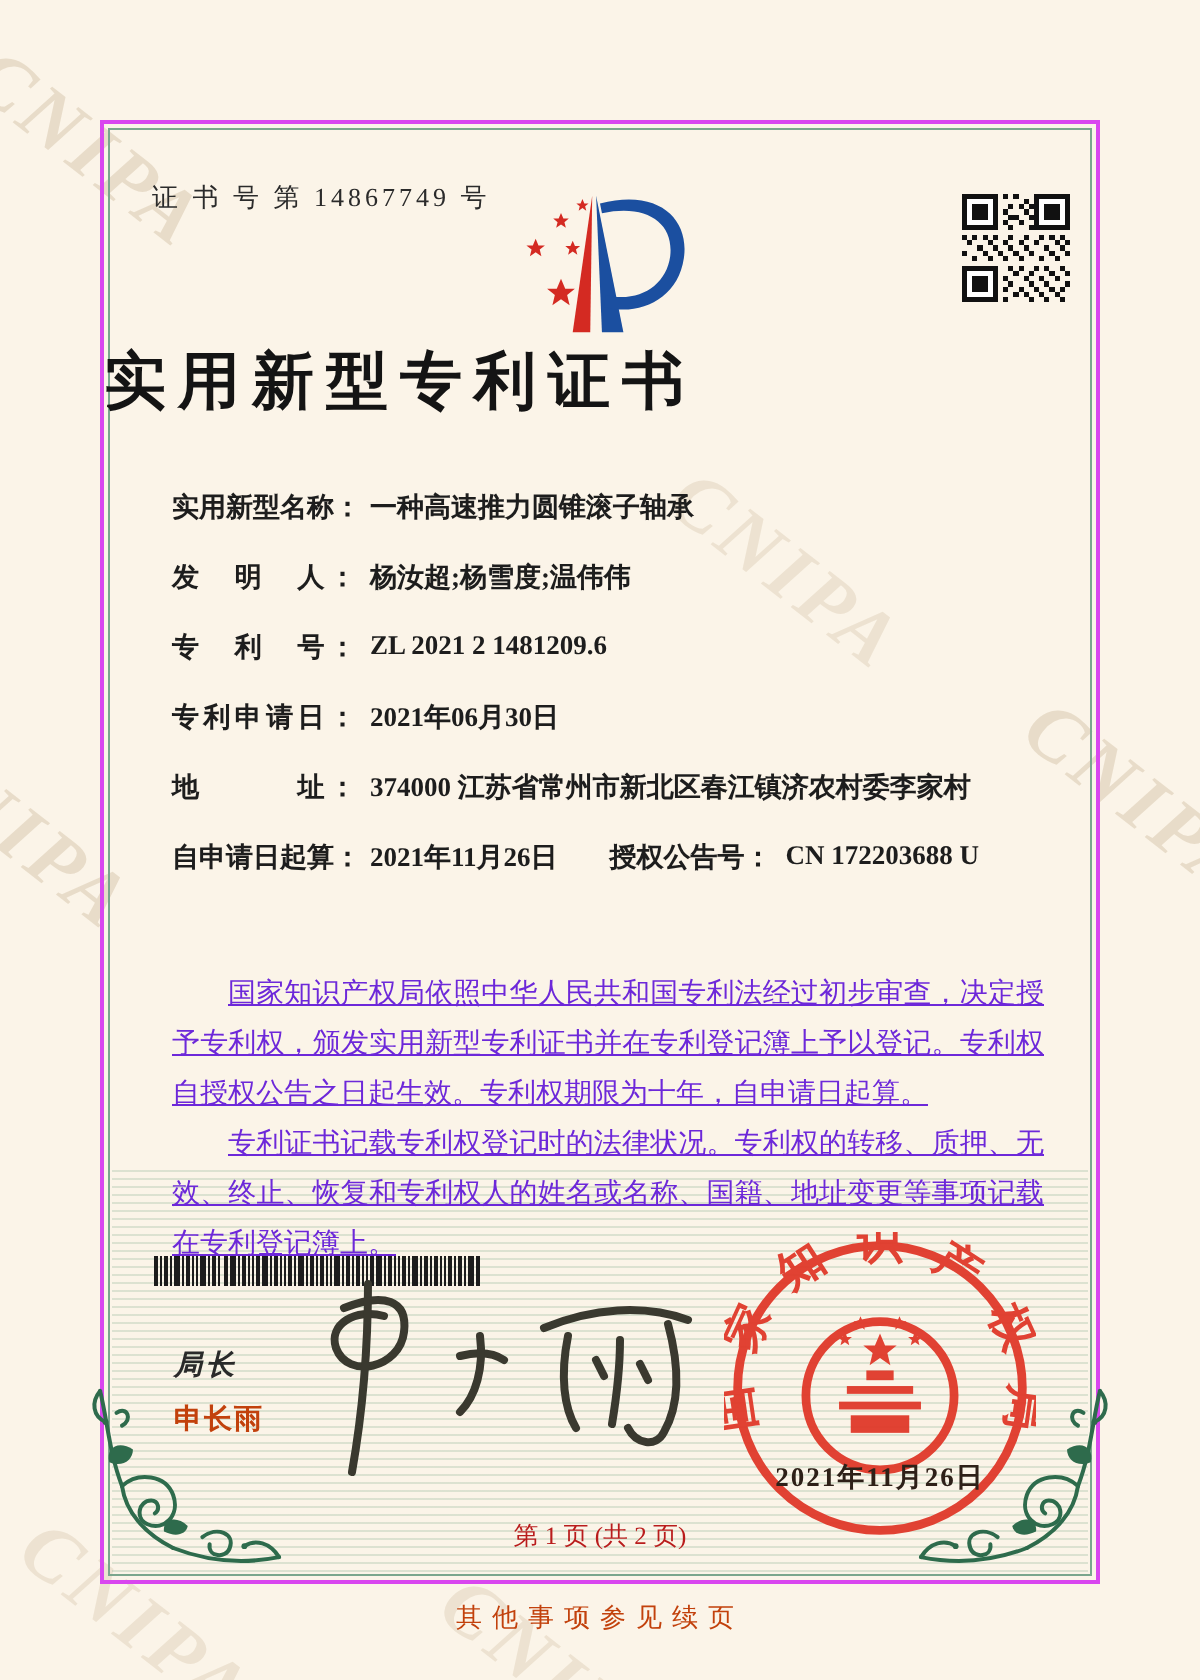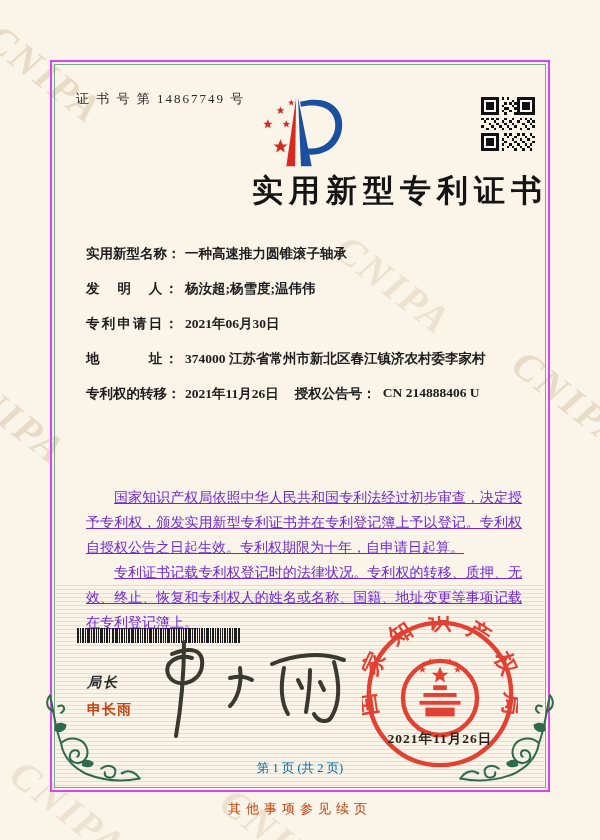--- a/index.html
+++ b/index.html
@@ -23,44 +23,44 @@
   }
   .frame-inner{position:absolute;inset:2px;border:1px solid #7aa68d;}
   .guilloche{
     position:absolute;left:4px;right:4px;top:520px;bottom:4px;
     background:repeating-linear-gradient(0deg,rgba(110,160,125,.22) 0 1px,rgba(110,160,125,0) 1px 4px);
   }
   .cert-no{position:absolute;left:24px;top:28px;font-size:13px;letter-spacing:2px;color:#2b2b2b;}
   .logo{position:absolute;left:198px;top:32px;width:100px;height:78px;}
   .qr{position:absolute;left:429px;top:35px;width:54px;height:54px;}
   .title{
-    position:absolute;left:0;right:0;top:108px;text-align:right;
+    position:absolute;left:0;right:0;top:108px;text-align:left;
     font-size:31px;font-weight:bold;letter-spacing:6px;color:#141414;
   }
   .fields{position:absolute;left:34px;top:183px;right:18px;}
   .frow{display:flex;height:35px;align-items:flex-start;font-size:13.5px;color:#1d1d1d;}
   .flabel{
     display:inline-block;width:92px;flex:none;white-space:nowrap;
     text-align:justify;text-align-last:justify;text-justify:inter-character;
     font-weight:600;
   }
   .fvalue{margin-left:7px;white-space:nowrap;font-weight:bold;}
-  .flabel2{margin-left:16px;font-weight:600;white-space:nowrap;}
+  .flabel2{margin-left:26px;font-weight:600;white-space:nowrap;}
   .paras{position:absolute;left:34px;right:26px;top:424px;}
   .paras p{margin:0;text-indent:2em;font-size:14px;line-height:1.78;text-align:justify;color:#6d28d9;text-decoration:underline;}
   .barcode{position:absolute;left:25px;top:566px;width:165px;height:15px;}
   .sig-title{position:absolute;left:35px;top:612px;font-size:14px;font-weight:bold;font-family:"Liberation Sans","DejaVu Sans",sans-serif;color:#2a2a2a;letter-spacing:2px;font-style:italic;}
   .sig-name{position:absolute;left:35px;top:639px;font-size:14px;font-weight:bold;font-family:"Liberation Sans","DejaVu Sans",sans-serif;color:#c2410c;letter-spacing:1px;}
   .sig-script{position:absolute;left:92px;top:578px;width:210px;height:100px;z-index:3;}
   .seal{position:absolute;left:310px;top:554px;width:156px;height:156px;z-index:4;opacity:.93;}
   .seal-date{
     position:absolute;left:300px;top:668px;width:176px;text-align:center;
     font-size:13.5px;font-weight:bold;color:#2e2018;z-index:5;letter-spacing:1px;
   }
-  .page-info{position:absolute;left:0;right:0;top:698px;text-align:center;font-size:12.5px;color:#0369a1;}
+  .page-info{position:absolute;left:0;right:0;top:698px;text-align:center;font-size:12.5px;color:#b91c1c;}
   .continuation{
     position:absolute;left:0;right:0;top:800px;text-align:center;
     font-size:13px;letter-spacing:5px;color:#c2410c;z-index:2;
   }
   .ornament{position:absolute;width:105px;height:105px;z-index:2;}
   .orn-right{left:455px;top:690px;}
   .orn-left{left:40px;top:690px;transform:scaleX(-1);}
 </style>
 </head>
 <body>
@@ -114,32 +114,36 @@
   <div class="fields">
     <div class="frow">
       <span class="flabel">实用新型名称：</span>
       <span class="fvalue">一种高速推力圆锥滚子轴承</span>
     </div>
     <div class="frow">
       <span class="flabel">发　明　人：</span>
       <span class="fvalue">杨汝超;杨雪度;温伟伟</span>
     </div>
     <div class="frow">
+      <span class="flabel">专　利　号：</span>
+      <span class="fvalue">ZL 2021 2 1481209.6</span>
+    </div>
+    <div class="frow">
       <span class="flabel">专利申请日：</span>
       <span class="fvalue">2021年06月30日</span>
     </div>
     <div class="frow">
       <span class="flabel">地　　　址：</span>
       <span class="fvalue">374000 江苏省常州市新北区春江镇济农村委李家村</span>
     </div>
     <div class="frow">
-      <span class="flabel">专利权的转移：</span>
+      <span class="flabel">自申请日起算：</span>
       <span class="fvalue">2021年11月26日</span>
       <span class="flabel2">授权公告号：</span>
-      <span class="fvalue">CN 214888406 U</span>
+      <span class="fvalue">CN 172203688 U</span>
     </div>
   </div>
 
   <div class="paras">
     <p>国家知识产权局依照中华人民共和国专利法经过初步审查，决定授予专利权，颁发实用新型专利证书并在专利登记簿上予以登记。专利权自授权公告之日起生效。专利权期限为十年，自申请日起算。</p>
     <p>专利证书记载专利权登记时的法律状况。专利权的转移、质押、无效、终止、恢复和专利权人的姓名或名称、国籍、地址变更等事项记载在专利登记簿上。</p>
   </div>
 
   <div class="barcode">
     <svg viewBox="0 0 165 14" width="165" height="15" preserveAspectRatio="none" shape-rendering="crispEdges">

